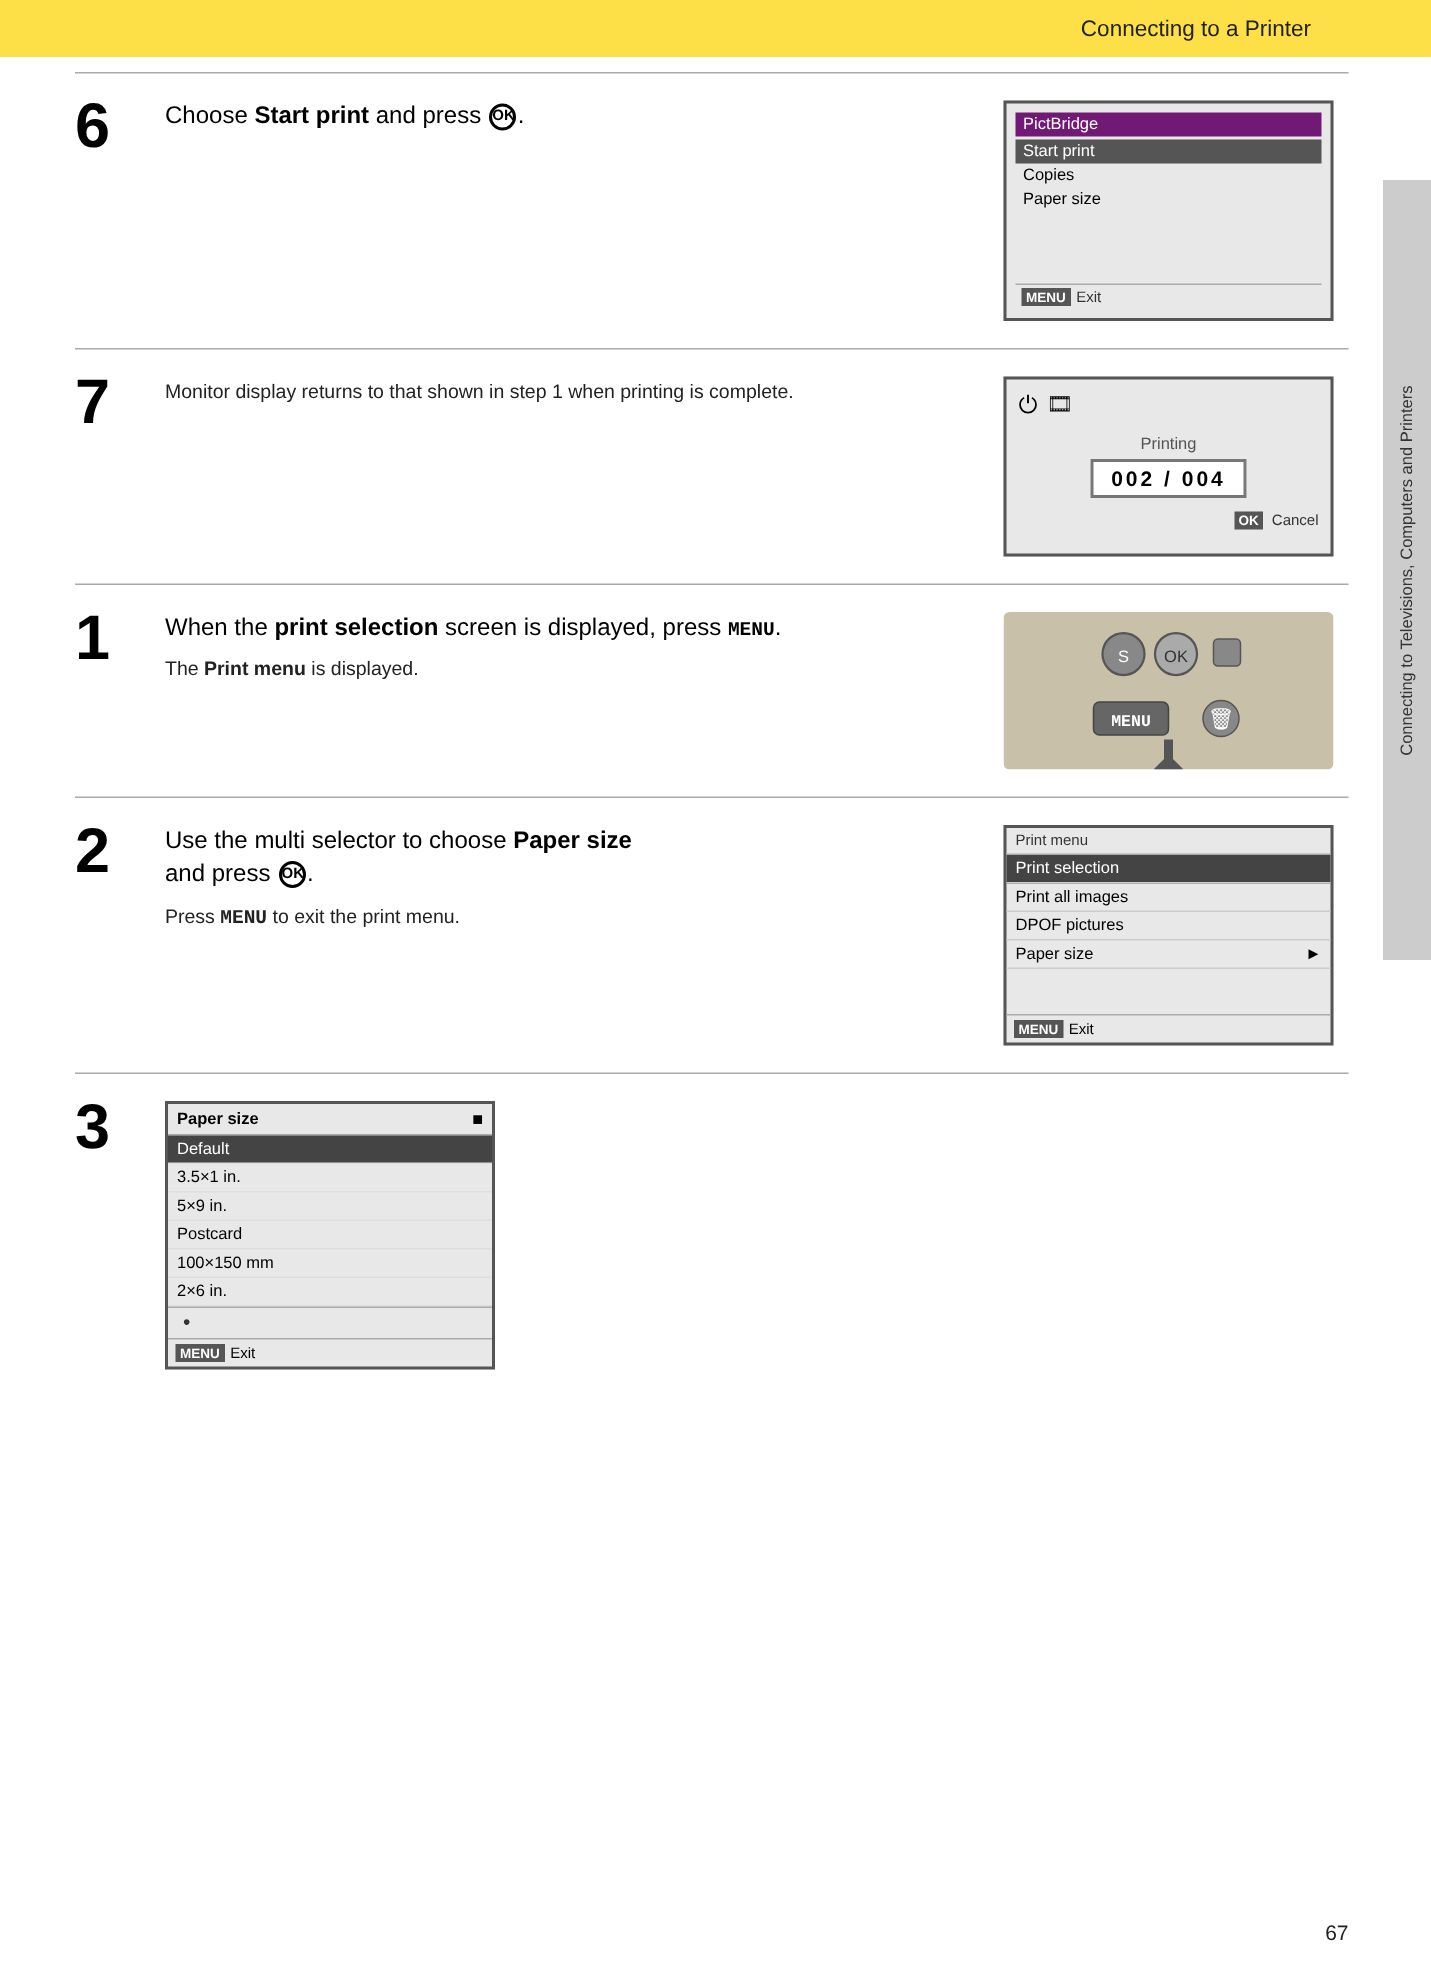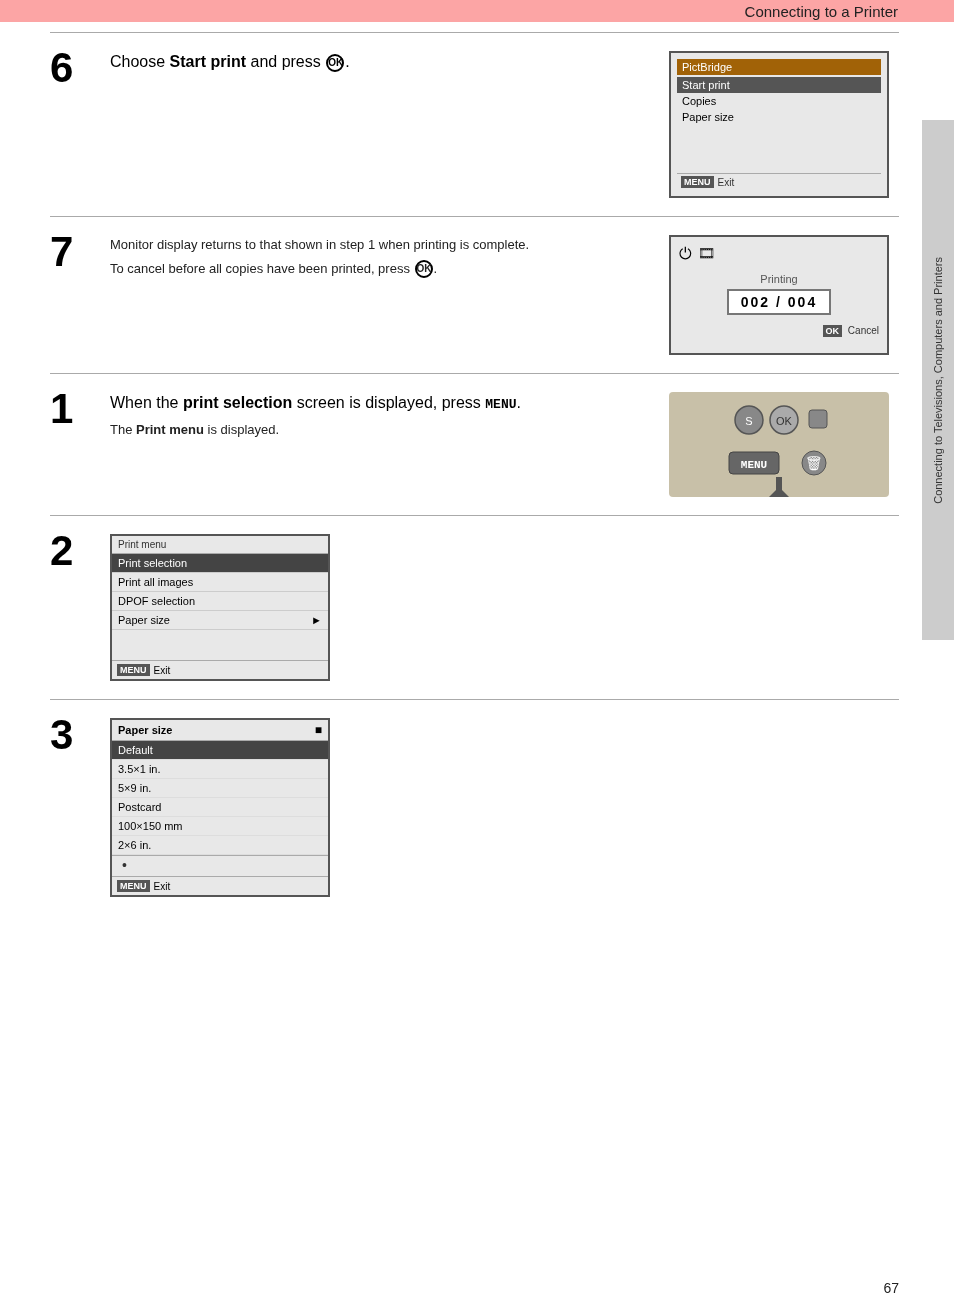--- a/index.html
+++ b/index.html
@@ -8,26 +8,26 @@
       min-height: 1314px;
       background: #fff;
       font-family: Arial, Helvetica, sans-serif;
       font-size: 14px;
       color: #000;
       position: relative;
     }
 
     
     .header-bar {
-      background: #fca5a5;
-      height: 22px;
+      background: #fde047;
+      height: 38px;
       display: flex;
       align-items: center;
       justify-content: flex-end;
-      padding-right: 56px;
+      padding-right: 80px;
     }
     .header-title {
       font-size: 15px;
       color: #222;
     }
 
     
     .side-label {
       position: absolute;
       right: 0;
@@ -106,21 +106,21 @@
 
     
     .lcd-screen {
       border: 2px solid #555;
       background: #e8e8e8;
       padding: 6px;
       font-size: 11px;
       width: 220px;
     }
     .lcd-title-bar {
-      background: #a16207;
+      background: #701a75;
       color: #fff;
       padding: 2px 5px;
       font-size: 11px;
       margin-bottom: 2px;
     }
     .lcd-item {
       padding: 2px 5px;
       font-size: 11px;
       color: #000;
     }
@@ -354,23 +354,20 @@
           <span>Exit</span>
         </div>
       </div>
     </div>
   </div>
 
   <div class="step-section">
     <div class="step-number">7</div>
     <div class="step-content">
       <p class="step-desc">Monitor display returns to that shown in step 1 when printing is complete.</p>
-      <p class="step-desc">
-        To cancel before all copies have been printed, press <span class="ok-circle">OK</span>.
-      </p>
     </div>
     <div class="step-image">
       <div class="lcd-printing">
         <div class="lcd-printing-icons">
           <span>⏻</span>
           <span style="font-size:14px;">🎞</span>
         </div>
         <div class="lcd-printing-label">Printing</div>
         <div class="lcd-printing-counter">002 / 004</div>
         <div class="lcd-printing-cancel">
@@ -414,26 +411,34 @@
 
           <polygon points="110,95 120,105 100,105" fill="#555"></polygon>
           <rect x="107" y="85" width="6" height="15" fill="#555"></rect>
         </svg>
       </div>
     </div>
   </div>
 
   <div class="step-section">
     <div class="step-number">2</div>
+    <div class="step-content">
+      <p class="step-title">
+        Use the multi selector to choose <b>Paper size</b><br>and press <span class="ok-circle">OK</span>.
+      </p>
+      <p class="step-desc">
+        Press <span class="menu-key">MENU</span> to exit the print menu.
+      </p>
+    </div>
     <div class="step-image">
       <div class="lcd-print-menu">
         <div class="lcd-pm-title">Print menu</div>
         <div class="lcd-pm-item selected">Print selection</div>
         <div class="lcd-pm-item">Print all images</div>
-        <div class="lcd-pm-item">DPOF selection</div>
+        <div class="lcd-pm-item">DPOF pictures</div>
         <div class="lcd-pm-item has-arrow">
           <span>Paper size</span>
           <span>►</span>
         </div>
         <div style="height:28px;"></div>
         <div class="lcd-pm-footer">
           <span class="lcd-menu-btn">MENU</span>
           <span>Exit</span>
         </div>
       </div>

